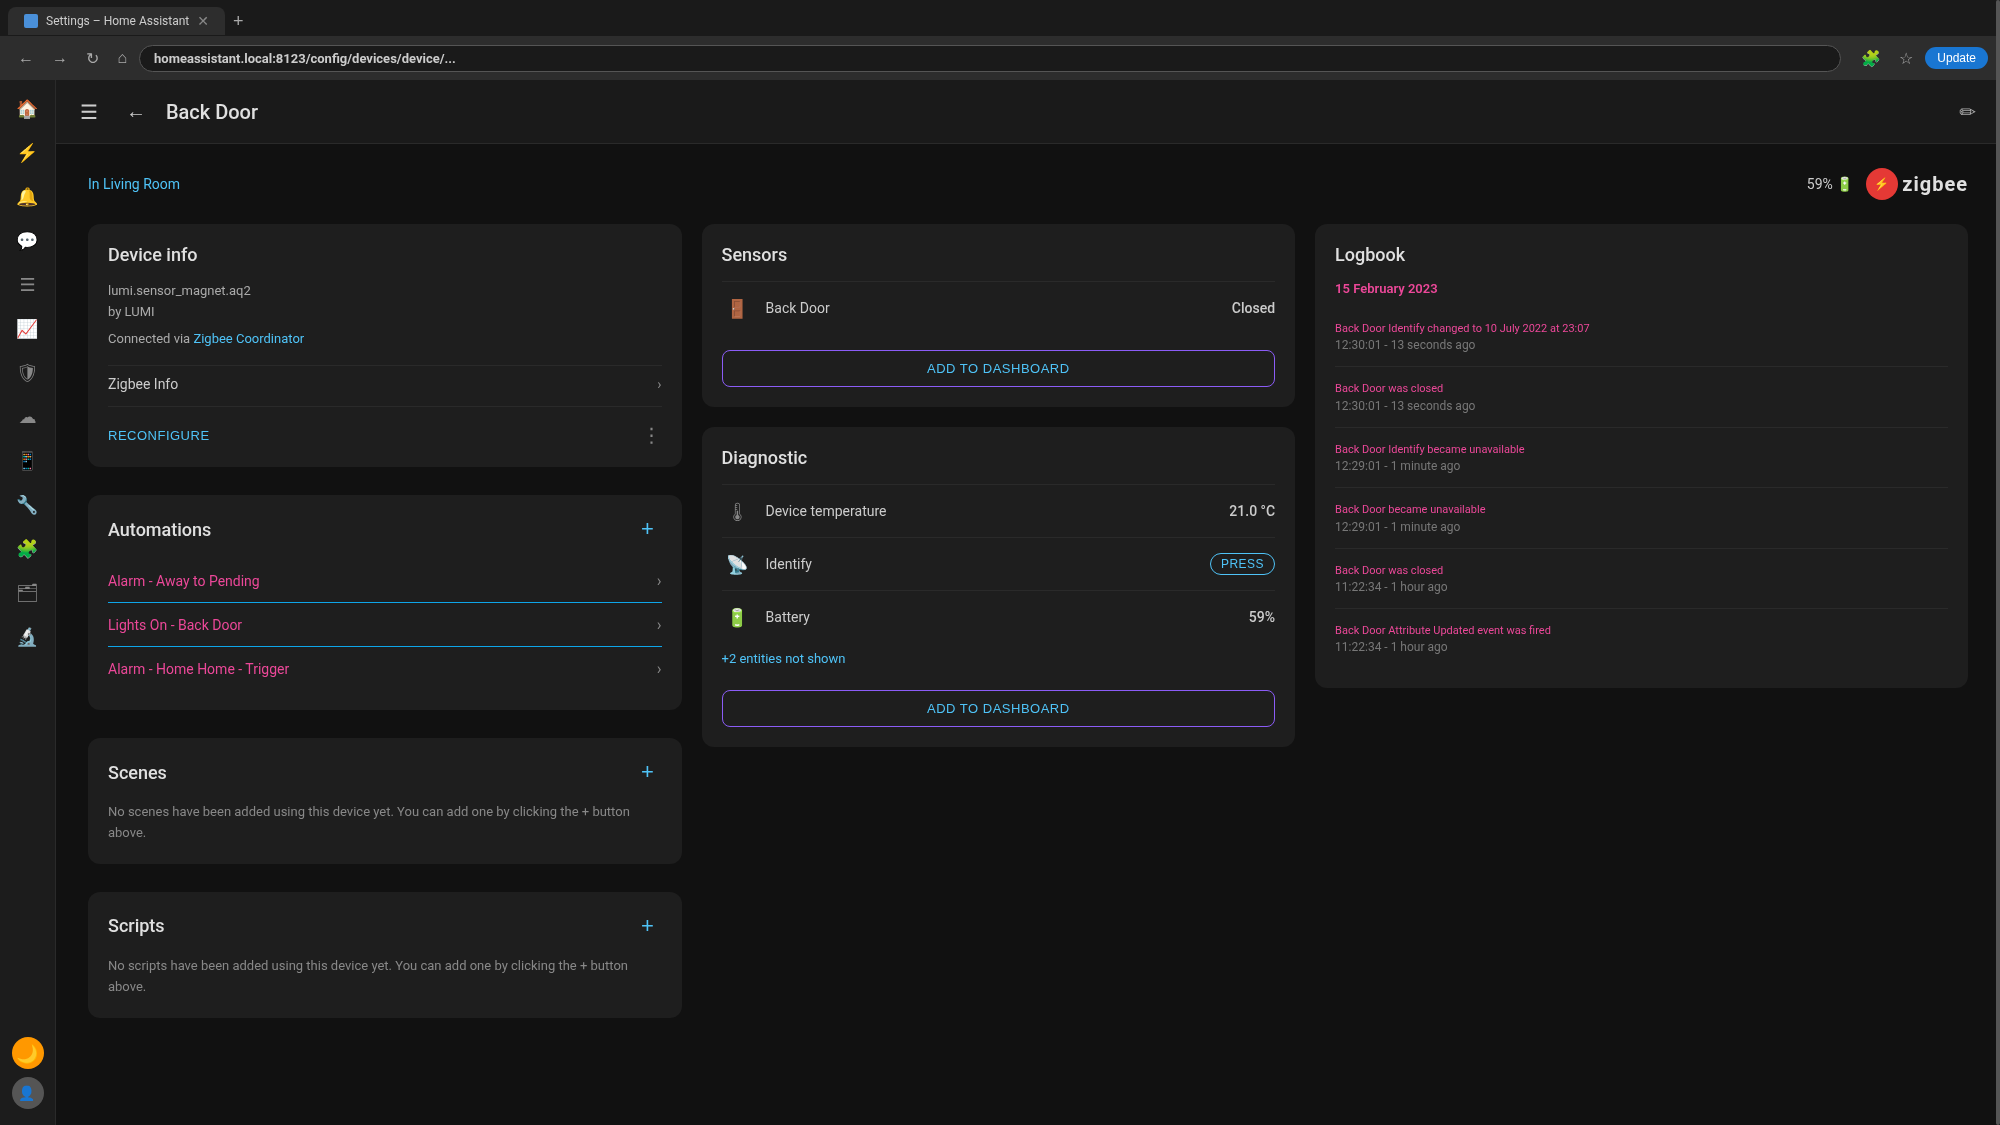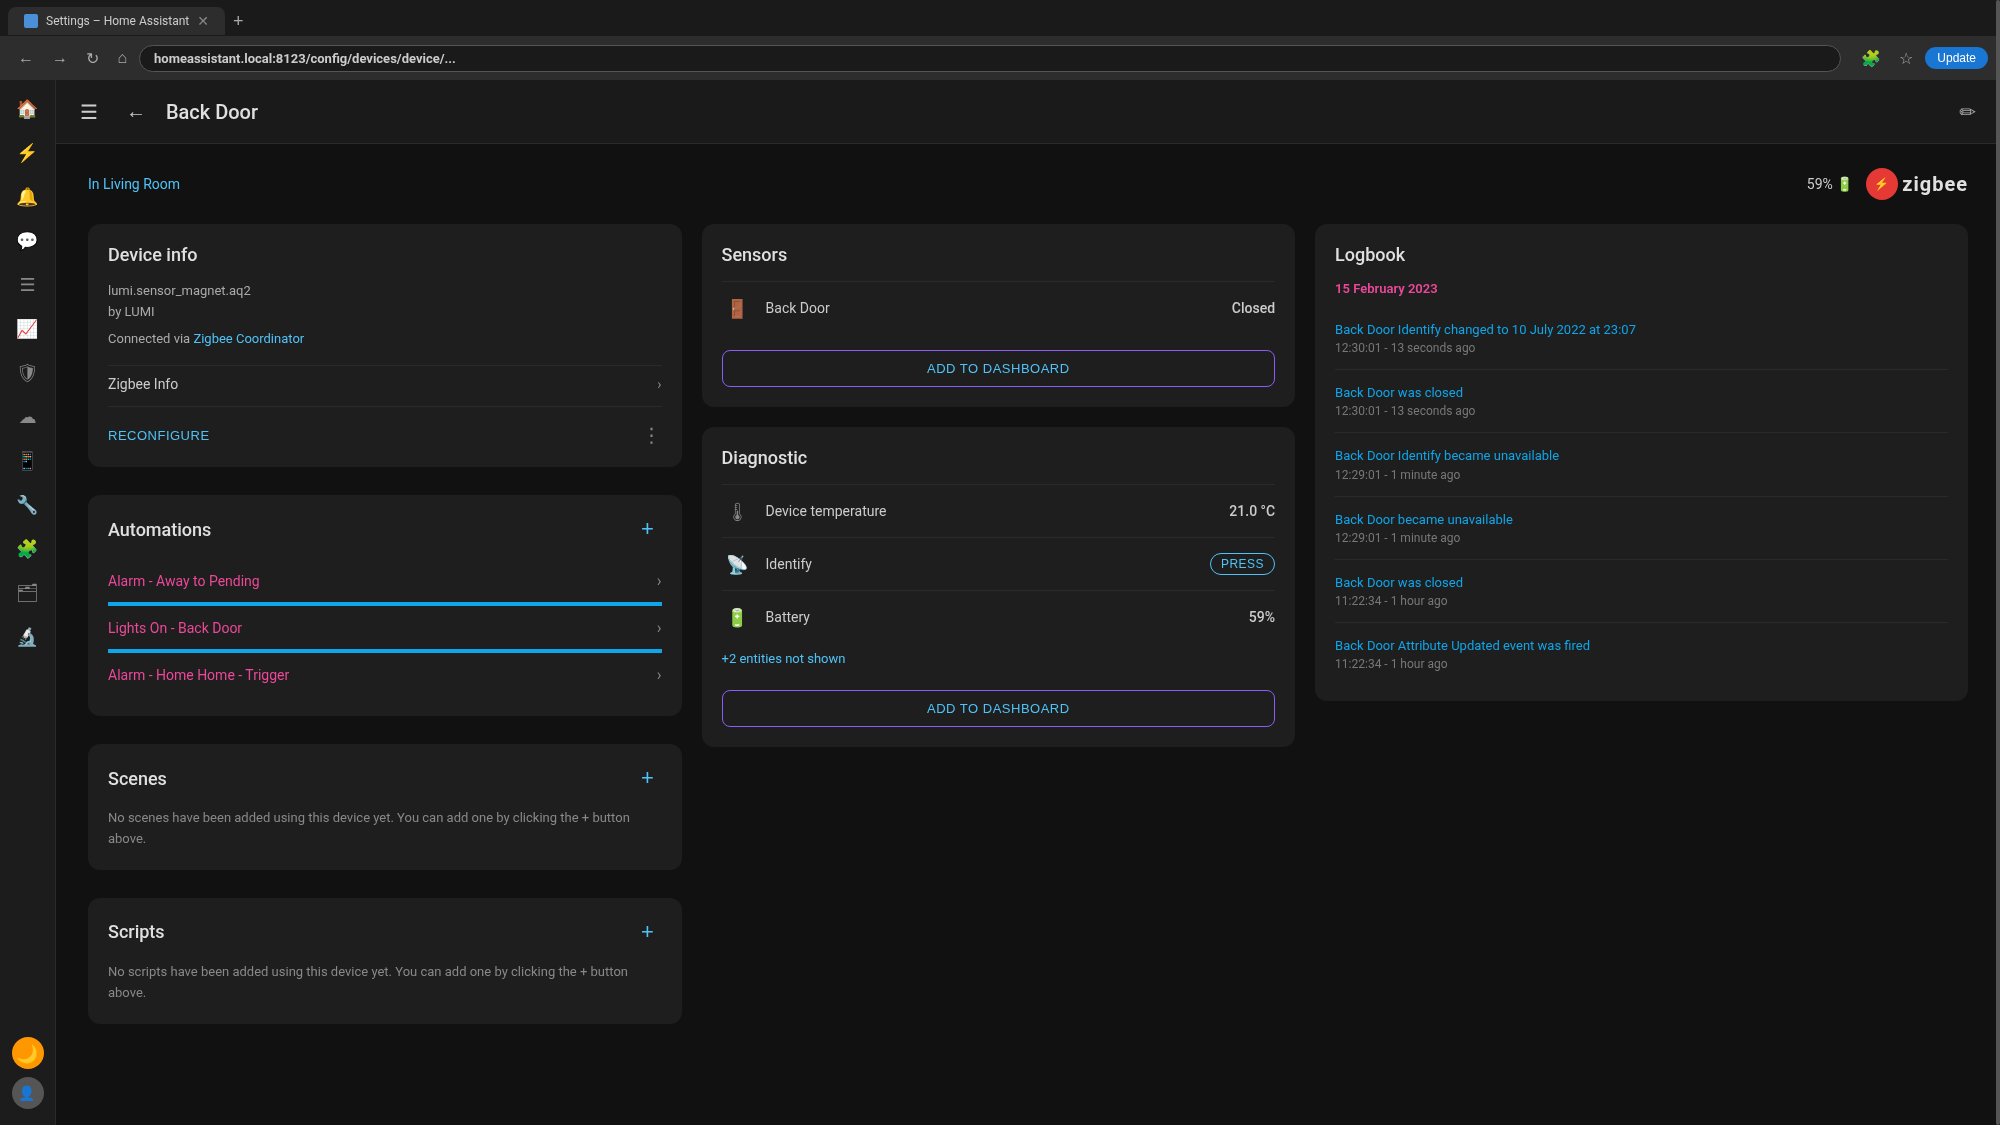--- a/index.html
+++ b/index.html
@@ -55,40 +55,40 @@
     .device-info-text { color: #aaa; font-size: 13px; line-height: 1.6; margin-bottom: 16px; }
     .device-info-text a { color: #4fc3f7; text-decoration: none; }
     .zigbee-info-row { display: flex; align-items: center; justify-content: space-between; padding: 10px 0; border-top: 1px solid #2a2a2a; cursor: pointer; }
     .zigbee-info-label { color: #ccc; font-size: 14px; }
     .chevron-icon { color: #888; }
     .card-footer { display: flex; align-items: center; justify-content: space-between; padding-top: 16px; border-top: 1px solid #2a2a2a; margin-top: 4px; }
     .reconfigure-btn { background: none; border: none; color: #4fc3f7; font-size: 13px; font-weight: 500; letter-spacing: 0.5px; cursor: pointer; padding: 4px 0; text-transform: uppercase; }
     .more-btn { background: none; border: none; color: #888; font-size: 20px; cursor: pointer; }
 
     
-    .automation-item { display: flex; align-items: center; justify-content: space-between; padding: 12px 0; border-top: 4px solid #0ea5e9; cursor: pointer; }
+    .automation-item { display: flex; align-items: center; justify-content: space-between; padding: 12px 0; border-top: 1px solid #0ea5e9; cursor: pointer; }
     .automation-item:first-child { border-top: none; }
     .automation-name { color: #ec4899; font-size: 14px; }
     .automation-chevron { color: #888; font-size: 16px; }
 
     
     .sensor-row { display: flex; align-items: center; gap: 12px; padding: 10px 0; border-top: 1px solid #2a2a2a; }
     .sensor-row:first-child { border-top: none; }
     .sensor-icon { width: 32px; height: 32px; display: flex; align-items: center; justify-content: center; color: #888; font-size: 18px; }
     .sensor-name { flex: 1; color: #ccc; font-size: 14px; }
     .sensor-value { color: #ccc; font-size: 14px; font-weight: 500; }
     .press-btn { background: none; border: 1px solid #4fc3f7; border-radius: 11px; color: #4fc3f7; font-size: 12px; padding: 3px 10px; cursor: pointer; font-weight: 500; letter-spacing: 0.5px; text-transform: uppercase; }
     .add-dashboard-btn { display: block; width: 100%; padding: 10px; text-align: center; background: none; border: 1px solid #8b5cf6; border-radius: 8px; color: #4fc3f7; font-size: 13px; font-weight: 500; cursor: pointer; text-transform: uppercase; letter-spacing: 0.5px; margin-top: 16px; }
     .entities-link { color: #4fc3f7; font-size: 13px; cursor: pointer; padding: 8px 0; display: block; }
 
     
     .logbook-card { background: #1e1e1e; border-radius: 12px; padding: 20px; }
     .logbook-date { font-size: 13px; font-weight: 600; color: #ec4899; margin-bottom: 25px; }
     .logbook-entry { margin-bottom: 14px; }
-    .logbook-event { font-size: 13px; color: #0ea5e9; line-height: 1.4; }
+    .logbook-event { font-size: 11px; color: #ec4899; line-height: 1.4; }
     .logbook-time { font-size: 12px; color: #777; margin-top: 2px; }
     .logbook-divider { height: 1px; background: #2a2a2a; margin: 0 -20px 14px; }
     .logbook-scroll { max-height: 400px; overflow-y: auto; padding-right: 4px; }
 
     
     .card-empty-text { color: #888; font-size: 13px; line-height: 1.6; }
 
     ::-webkit-scrollbar { width: 6px; }
     ::-webkit-scrollbar-track { background: #1a1a1a; }
     ::-webkit-scrollbar-thumb { background: #444; border-radius: 3px; }

